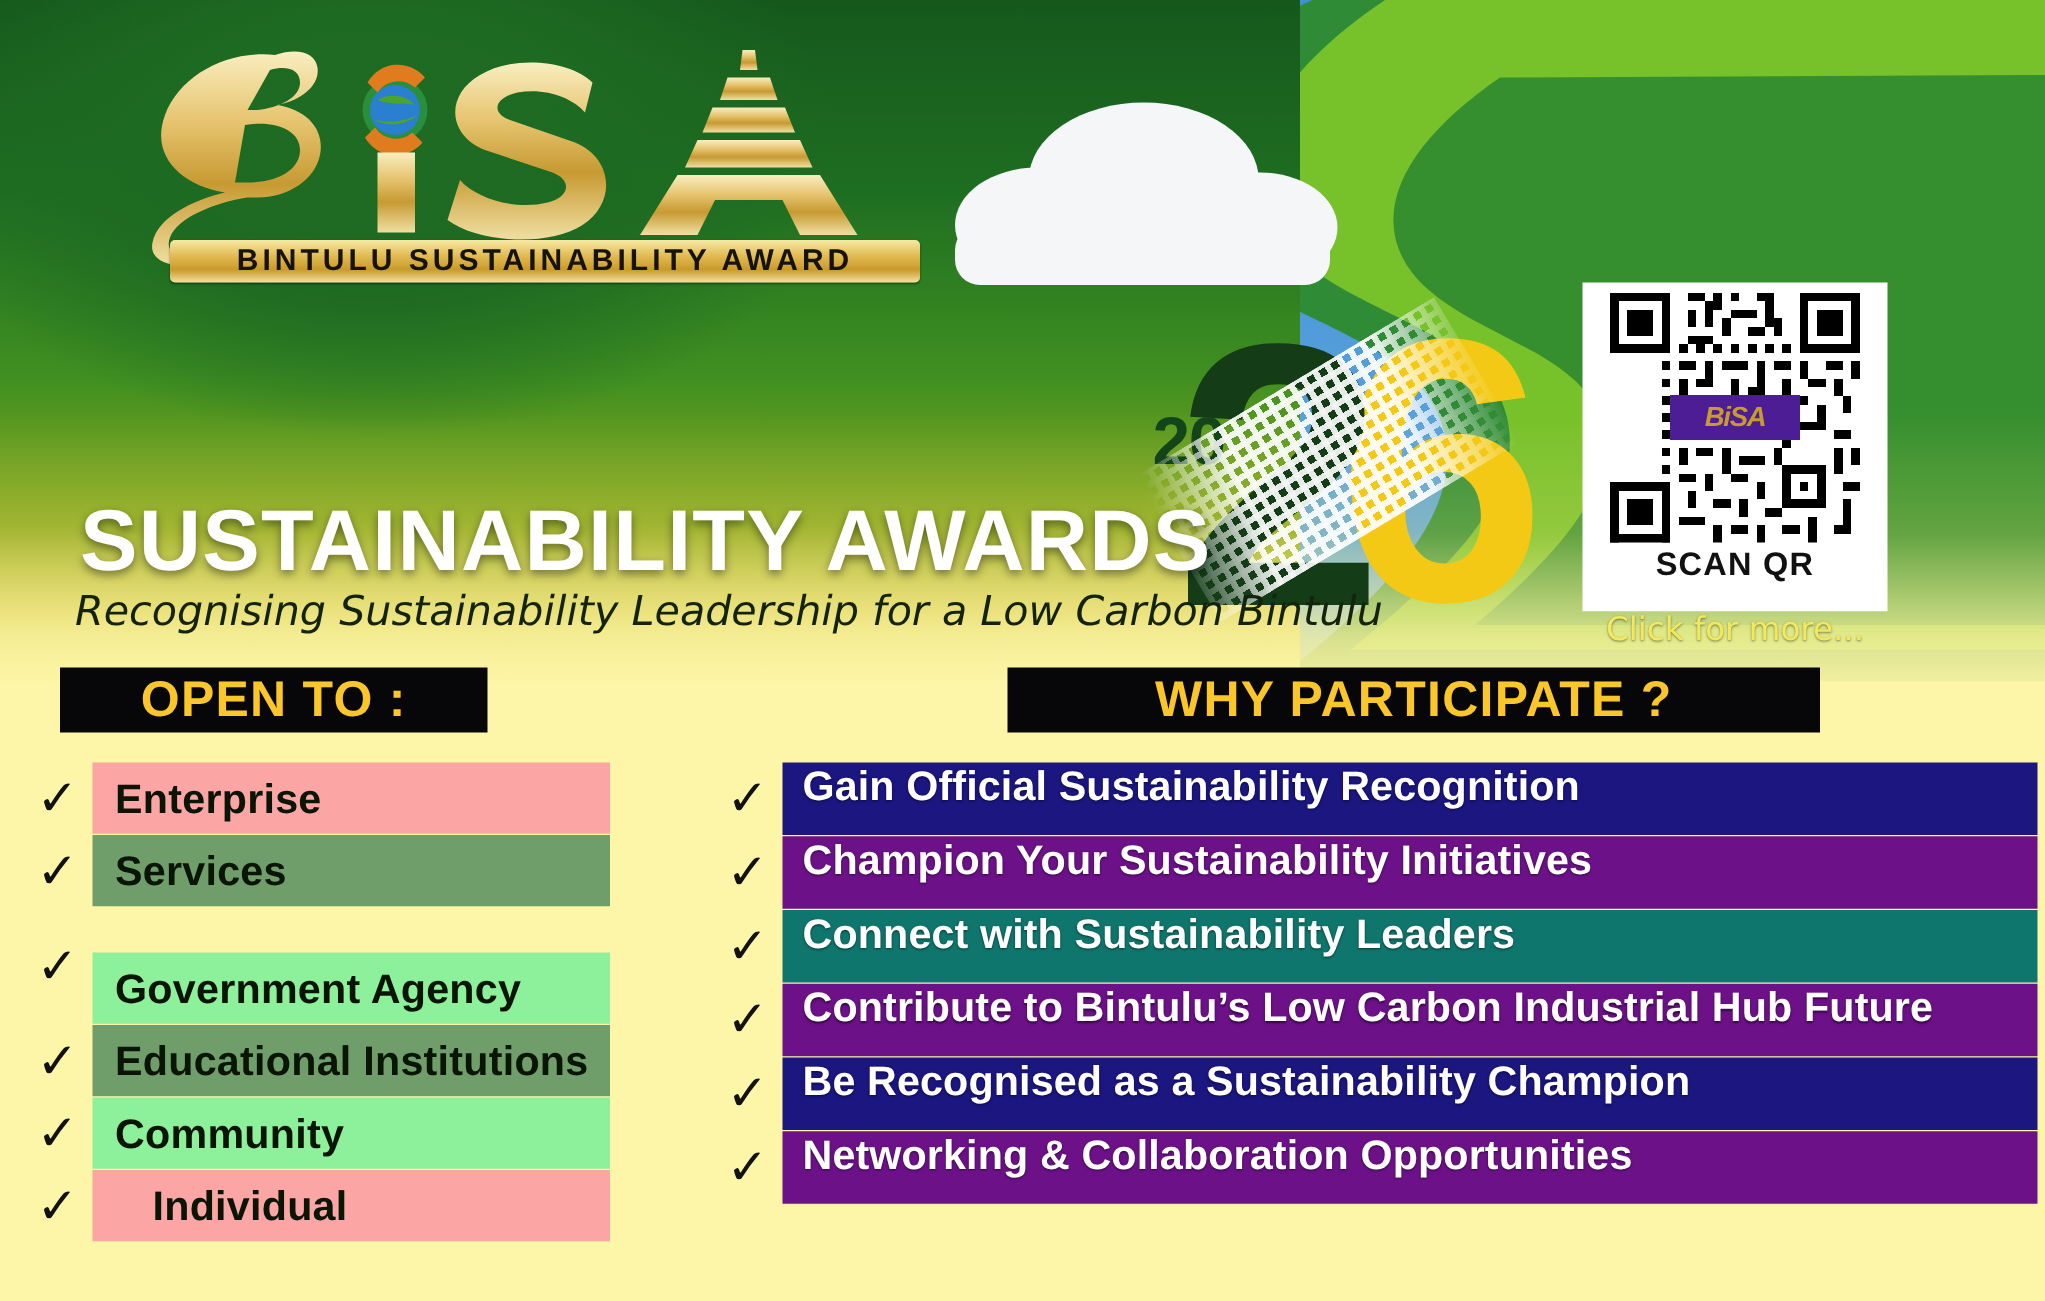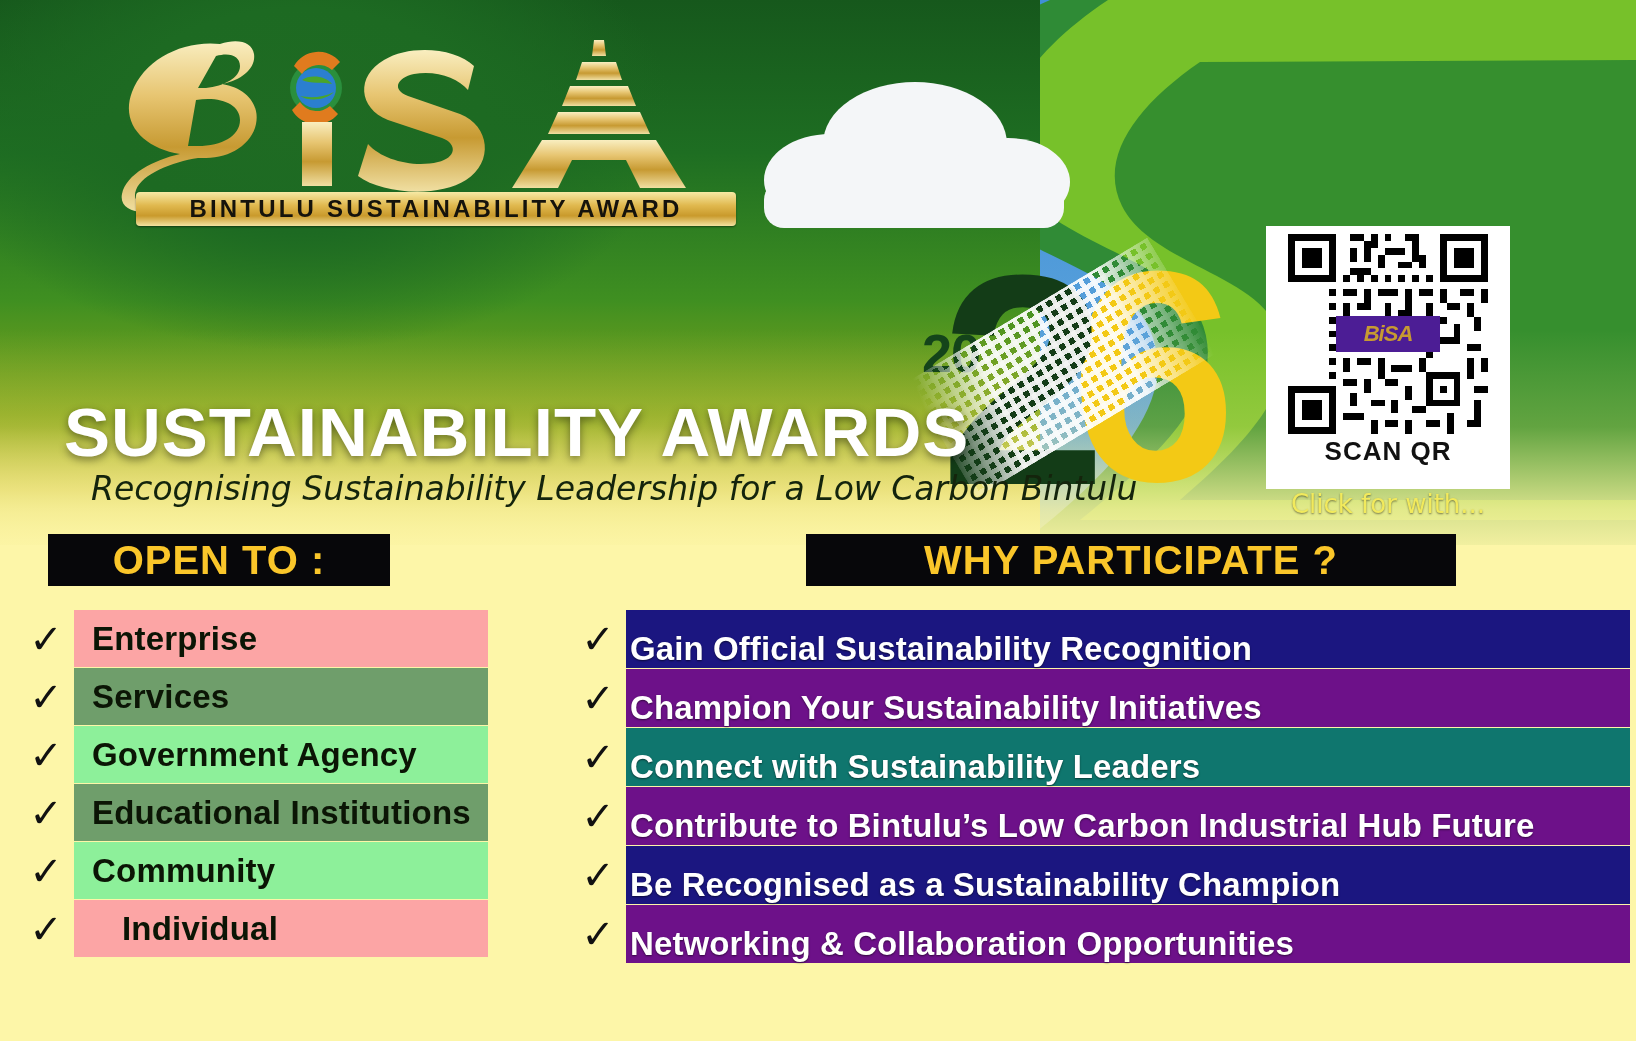--- a/index.html
+++ b/index.html
@@ -68,21 +68,20 @@
     letter-spacing:1px;
     color:#ffffff;
     text-shadow:0 3px 8px rgba(0,0,0,.45);
   }
   .tagline{
     position:absolute;left:60px;top:472px;
     font-family:"DejaVu Sans", sans-serif;
     font-style:italic;font-weight:400;font-size:33px;line-height:1;
     color:#14240c;
     white-space:nowrap;
-    margin-left:31px;
   }
 
   
   .year{position:absolute;left:900px;top:240px;width:320px;height:265px;}
   .year .d20{
     position:absolute;left:22px;top:82px;
     font-family:"Liberation Sans", sans-serif;
     font-weight:bold;font-size:54px;color:#14441a;letter-spacing:-1px;
   }
   .year .d2{
@@ -172,22 +171,22 @@
     display:flex;align-items:center;
     padding-left:18px;
   }
   .col-left .bar span{
     font-family:"Liberation Sans", sans-serif;
     font-weight:bold;font-size:33px;color:#0b1505;
     white-space:nowrap;letter-spacing:.2px;
   }
   .col-right .bar{
     flex:1;height:58px;
-    display:flex;align-items:flex-end;
-    padding-left:4px;
+    display:flex;align-items:flex-start;
+    padding-left:16px;
   }
   .col-right .bar span{
     font-family:"Liberation Sans", sans-serif;
     font-weight:bold;font-size:33px;color:#ffffff;
     white-space:nowrap;letter-spacing:.1px;
     text-shadow:0 1px 2px rgba(0,0,0,.55);
   }
 </style>
 </head>
 <body>
@@ -383,21 +382,21 @@
             <rect x="27" y="22" width="2" height="1"></rect>
           <rect x="27" y="24" width="1" height="3"></rect>
         </g>
       </svg>
       <div class="qrlogo">
         <b>BiSA</b>
       </div>
     </div>
     <div class="qrlabel">SCAN QR</div>
   </div>
-  <div class="qrclick">Click for with...</div>
+  <div class="qrclick">Click for more...</div>
 
   <div class="sechdr" id="hdr-why">
     <span>WHY PARTICIPATE ?</span>
   </div>
   <div class="sechdr" id="hdr-open">
     <span>OPEN TO :</span>
   </div>
 
   <div class="col-left" id="list-open-to">
       <div class="row">
@@ -407,21 +406,21 @@
         </div>
       </div>
       <div class="row">
         <div class="check">✓</div>
         <div class="bar" style="background: rgb(111, 158, 107);">
           <span>Services</span>
         </div>
       </div>
       <div class="row">
         <div class="check">✓</div>
-        <div class="bar" style="background: rgb(141, 240, 154);">
+        <div class="bar" style="background: rgb(141, 240, 154); margin-top: 36px;">
           <span>Government Agency</span>
         </div>
       </div>
       <div class="row">
         <div class="check">✓</div>
         <div class="bar" style="background: rgb(111, 158, 107);">
           <span>Educational Institutions</span>
         </div>
       </div>
       <div class="row">

